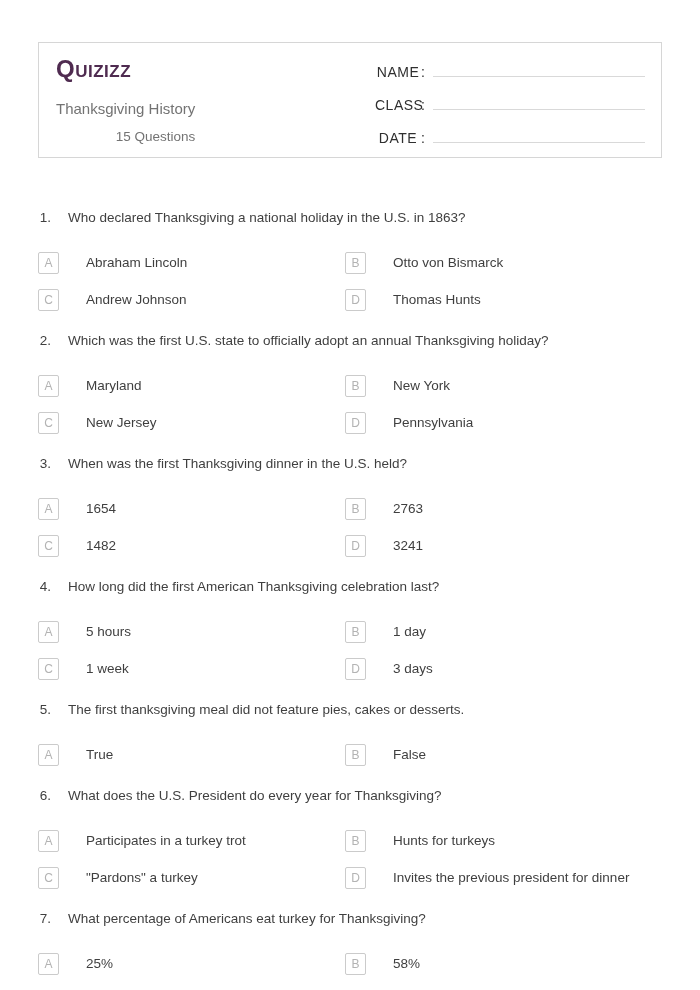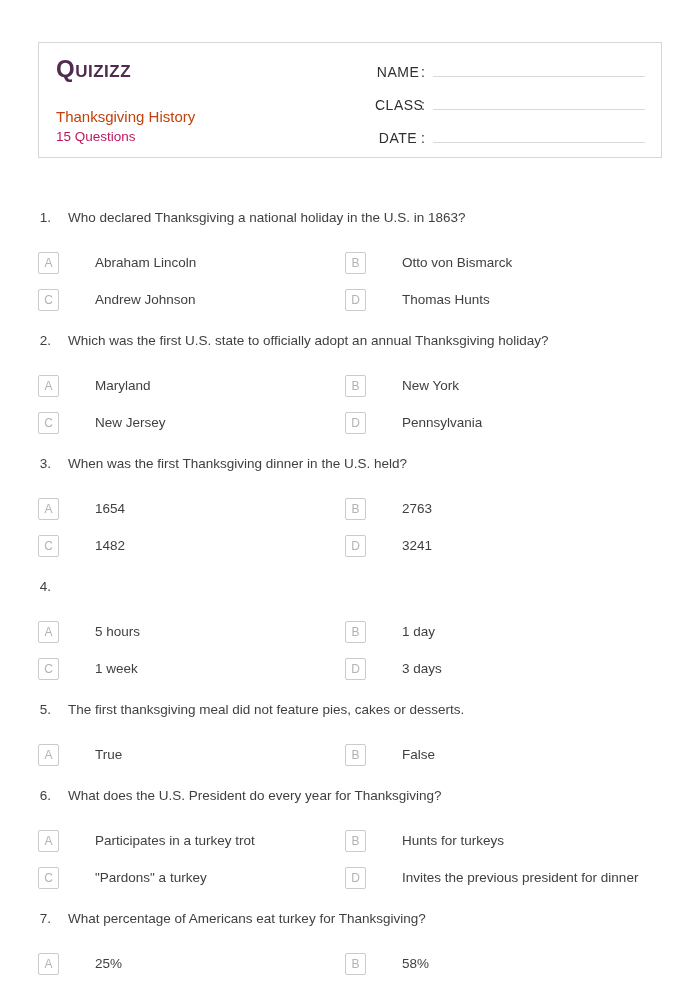--- a/index.html
+++ b/index.html
@@ -30,28 +30,29 @@
   .logo {
     font-size: 24px;
     font-weight: bold;
     color: #4f2b50;
     font-variant: small-caps;
     letter-spacing: 0.5px;
     line-height: 28px;
   }
   .quiz-title {
     font-size: 15px;
-    color: #c2410c;
+    color: #737373;
     line-height: 18px;
   }
   .quiz-subtitle {
     font-size: 13.5px;
-    color: #be185d;
+    color: #737373;
     line-height: 17px;
-    margin-top: 2px;
+    margin-top: 10px;
+    text-align: right;
   }
   .header-right {
     width: 270px;
     padding-top: 4px;
   }
   .field-row {
     display: flex;
     align-items: baseline;
     height: 33px;
   }
@@ -106,21 +107,21 @@
     border-radius: 2px;
     color: #b3b3b3;
     font-size: 12px;
     line-height: 20px;
     display: flex;
     align-items: center;
     justify-content: center;
     flex-shrink: 0;
   }
   .opt-text {
-    margin-left: 36px;
+    margin-left: 27px;
     font-size: 13.5px;
     color: #3f3f3f;
     line-height: 16px;
   }
 </style>
 </head>
 <body>
 
 <div class="page">
 
@@ -222,20 +223,21 @@
       <div class="option">
         <span class="opt-letter">D</span>
         <span class="opt-text">3241</span>
       </div>
     </div>
   </div>
 
   <div>
     <div class="question-row">
       <span class="q-num">4.</span>
+      <span class="q-text">How long did the first American Thanksgiving celebration last?</span>
     </div>
     <div class="options">
       <div class="option">
         <span class="opt-letter">A</span>
         <span class="opt-text">5 hours</span>
       </div>
       <div class="option">
         <span class="opt-letter">B</span>
         <span class="opt-text">1 day</span>
       </div>

